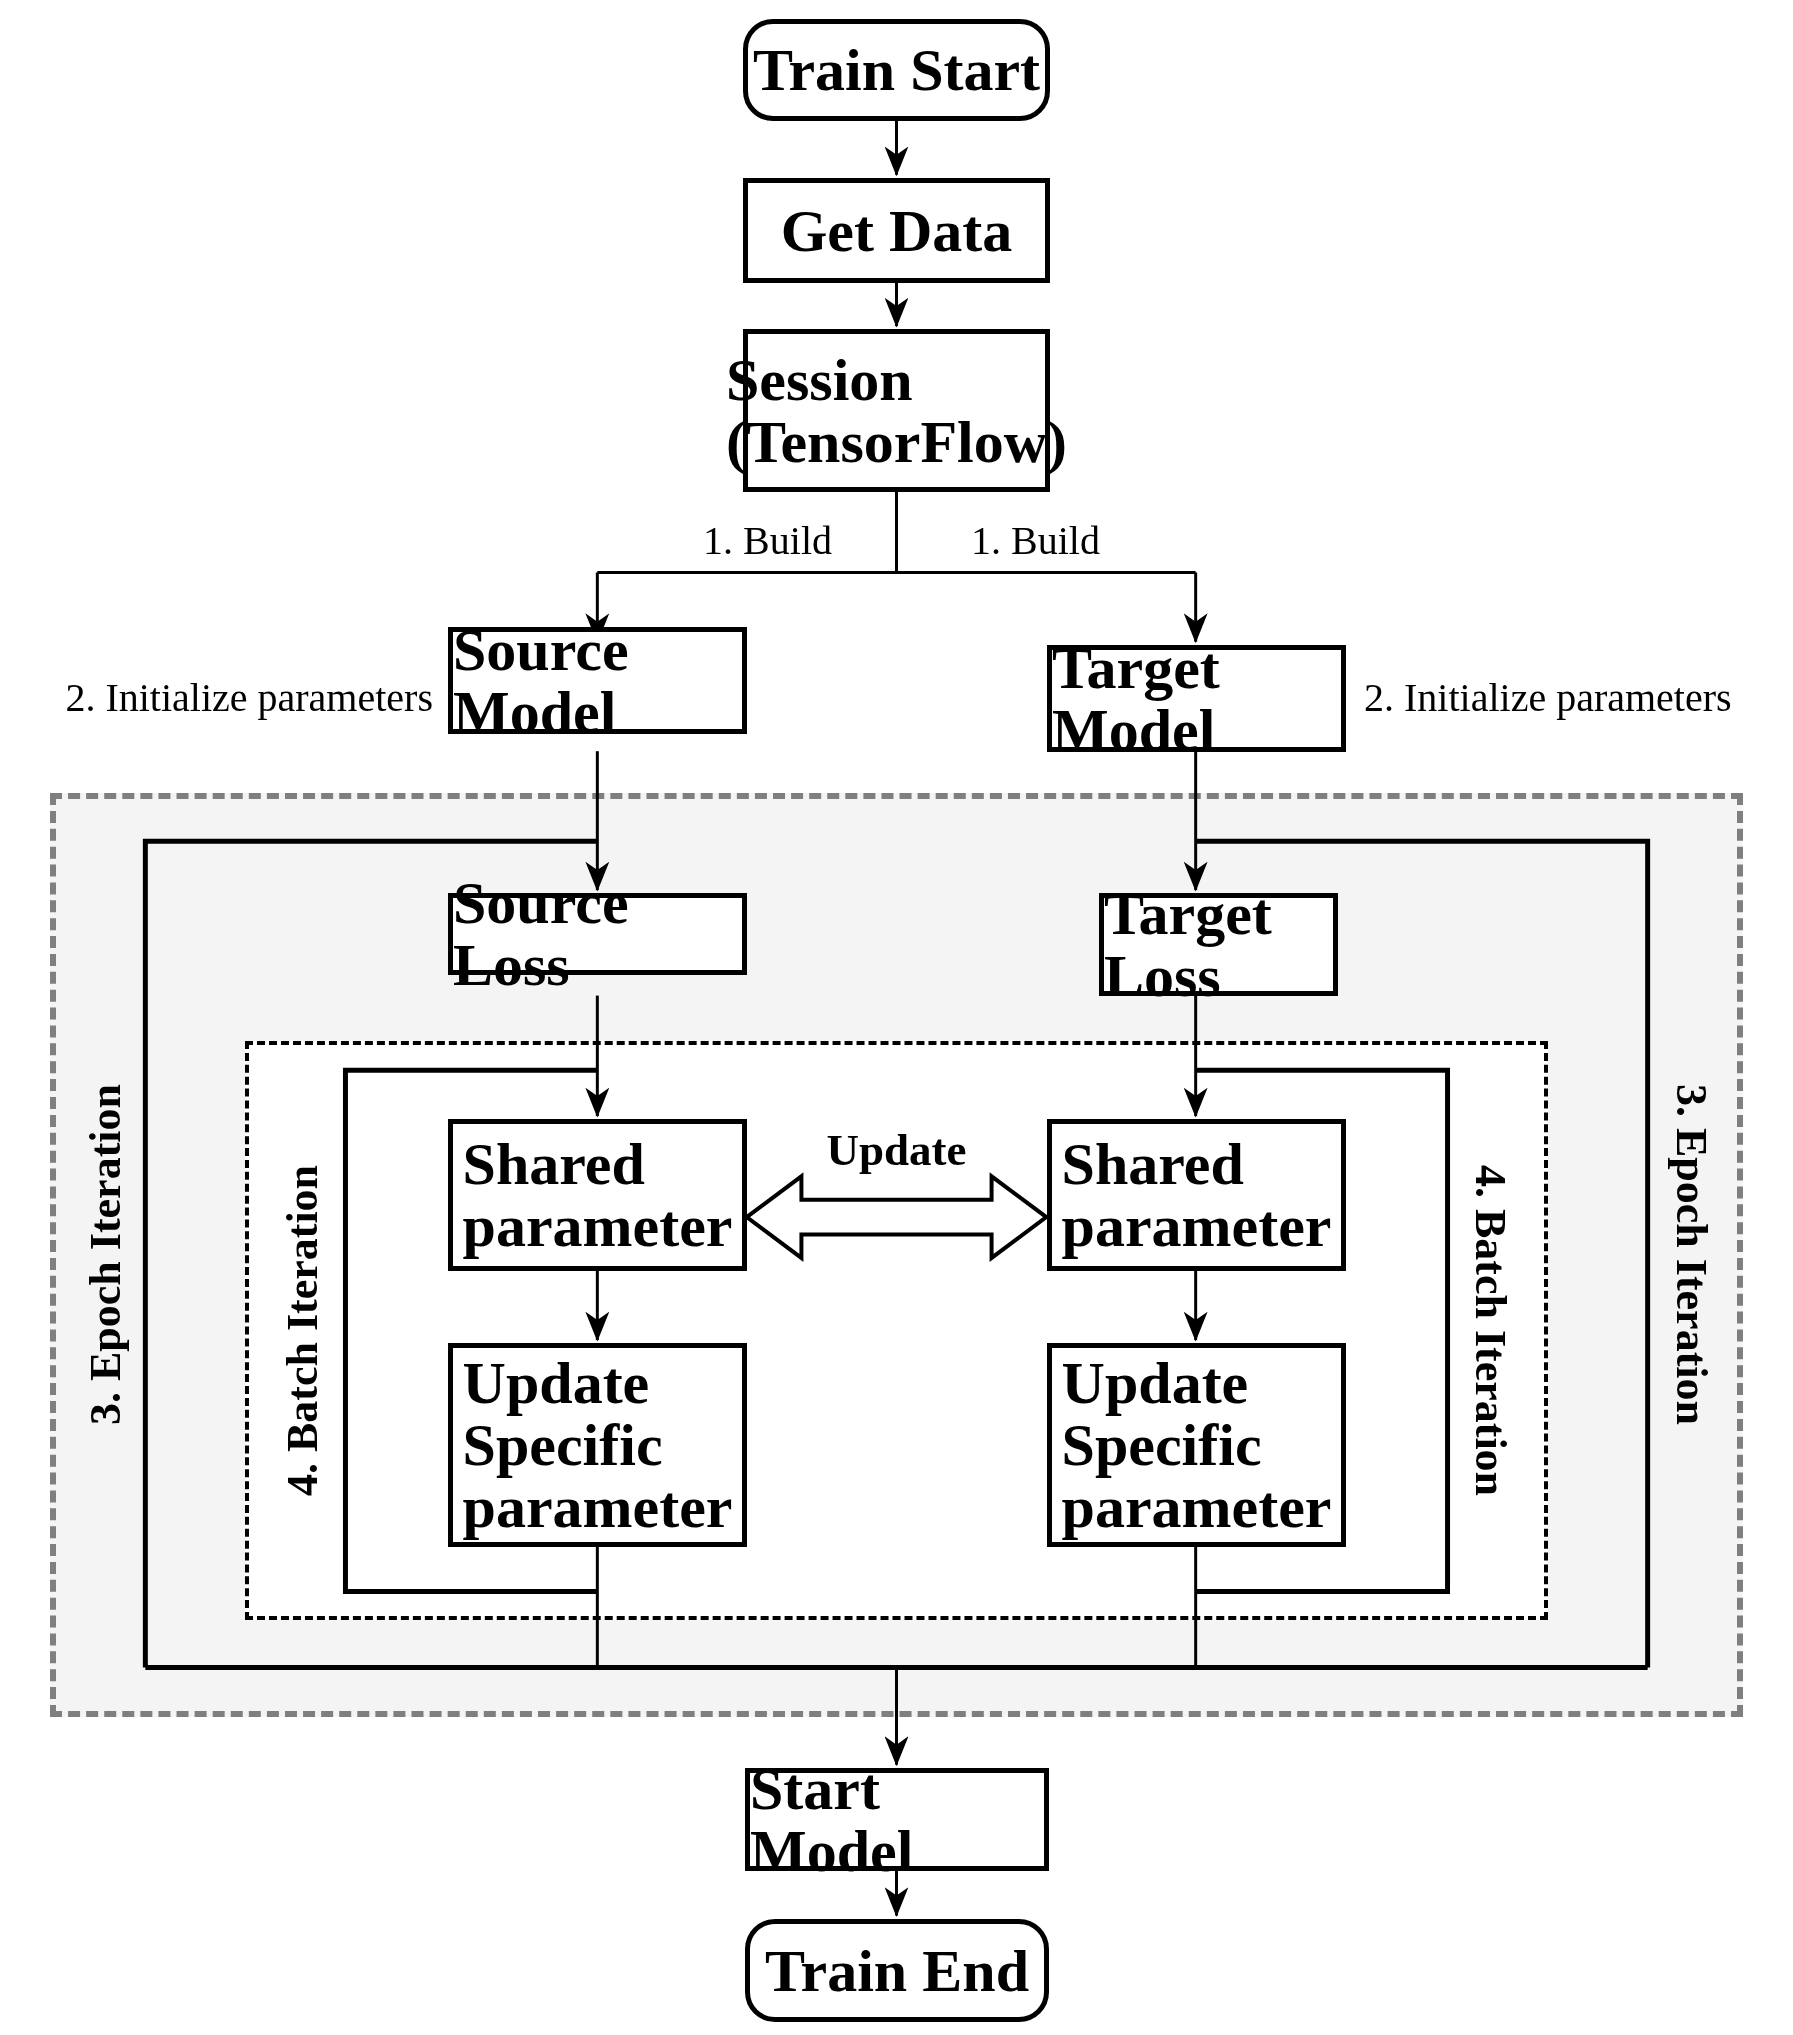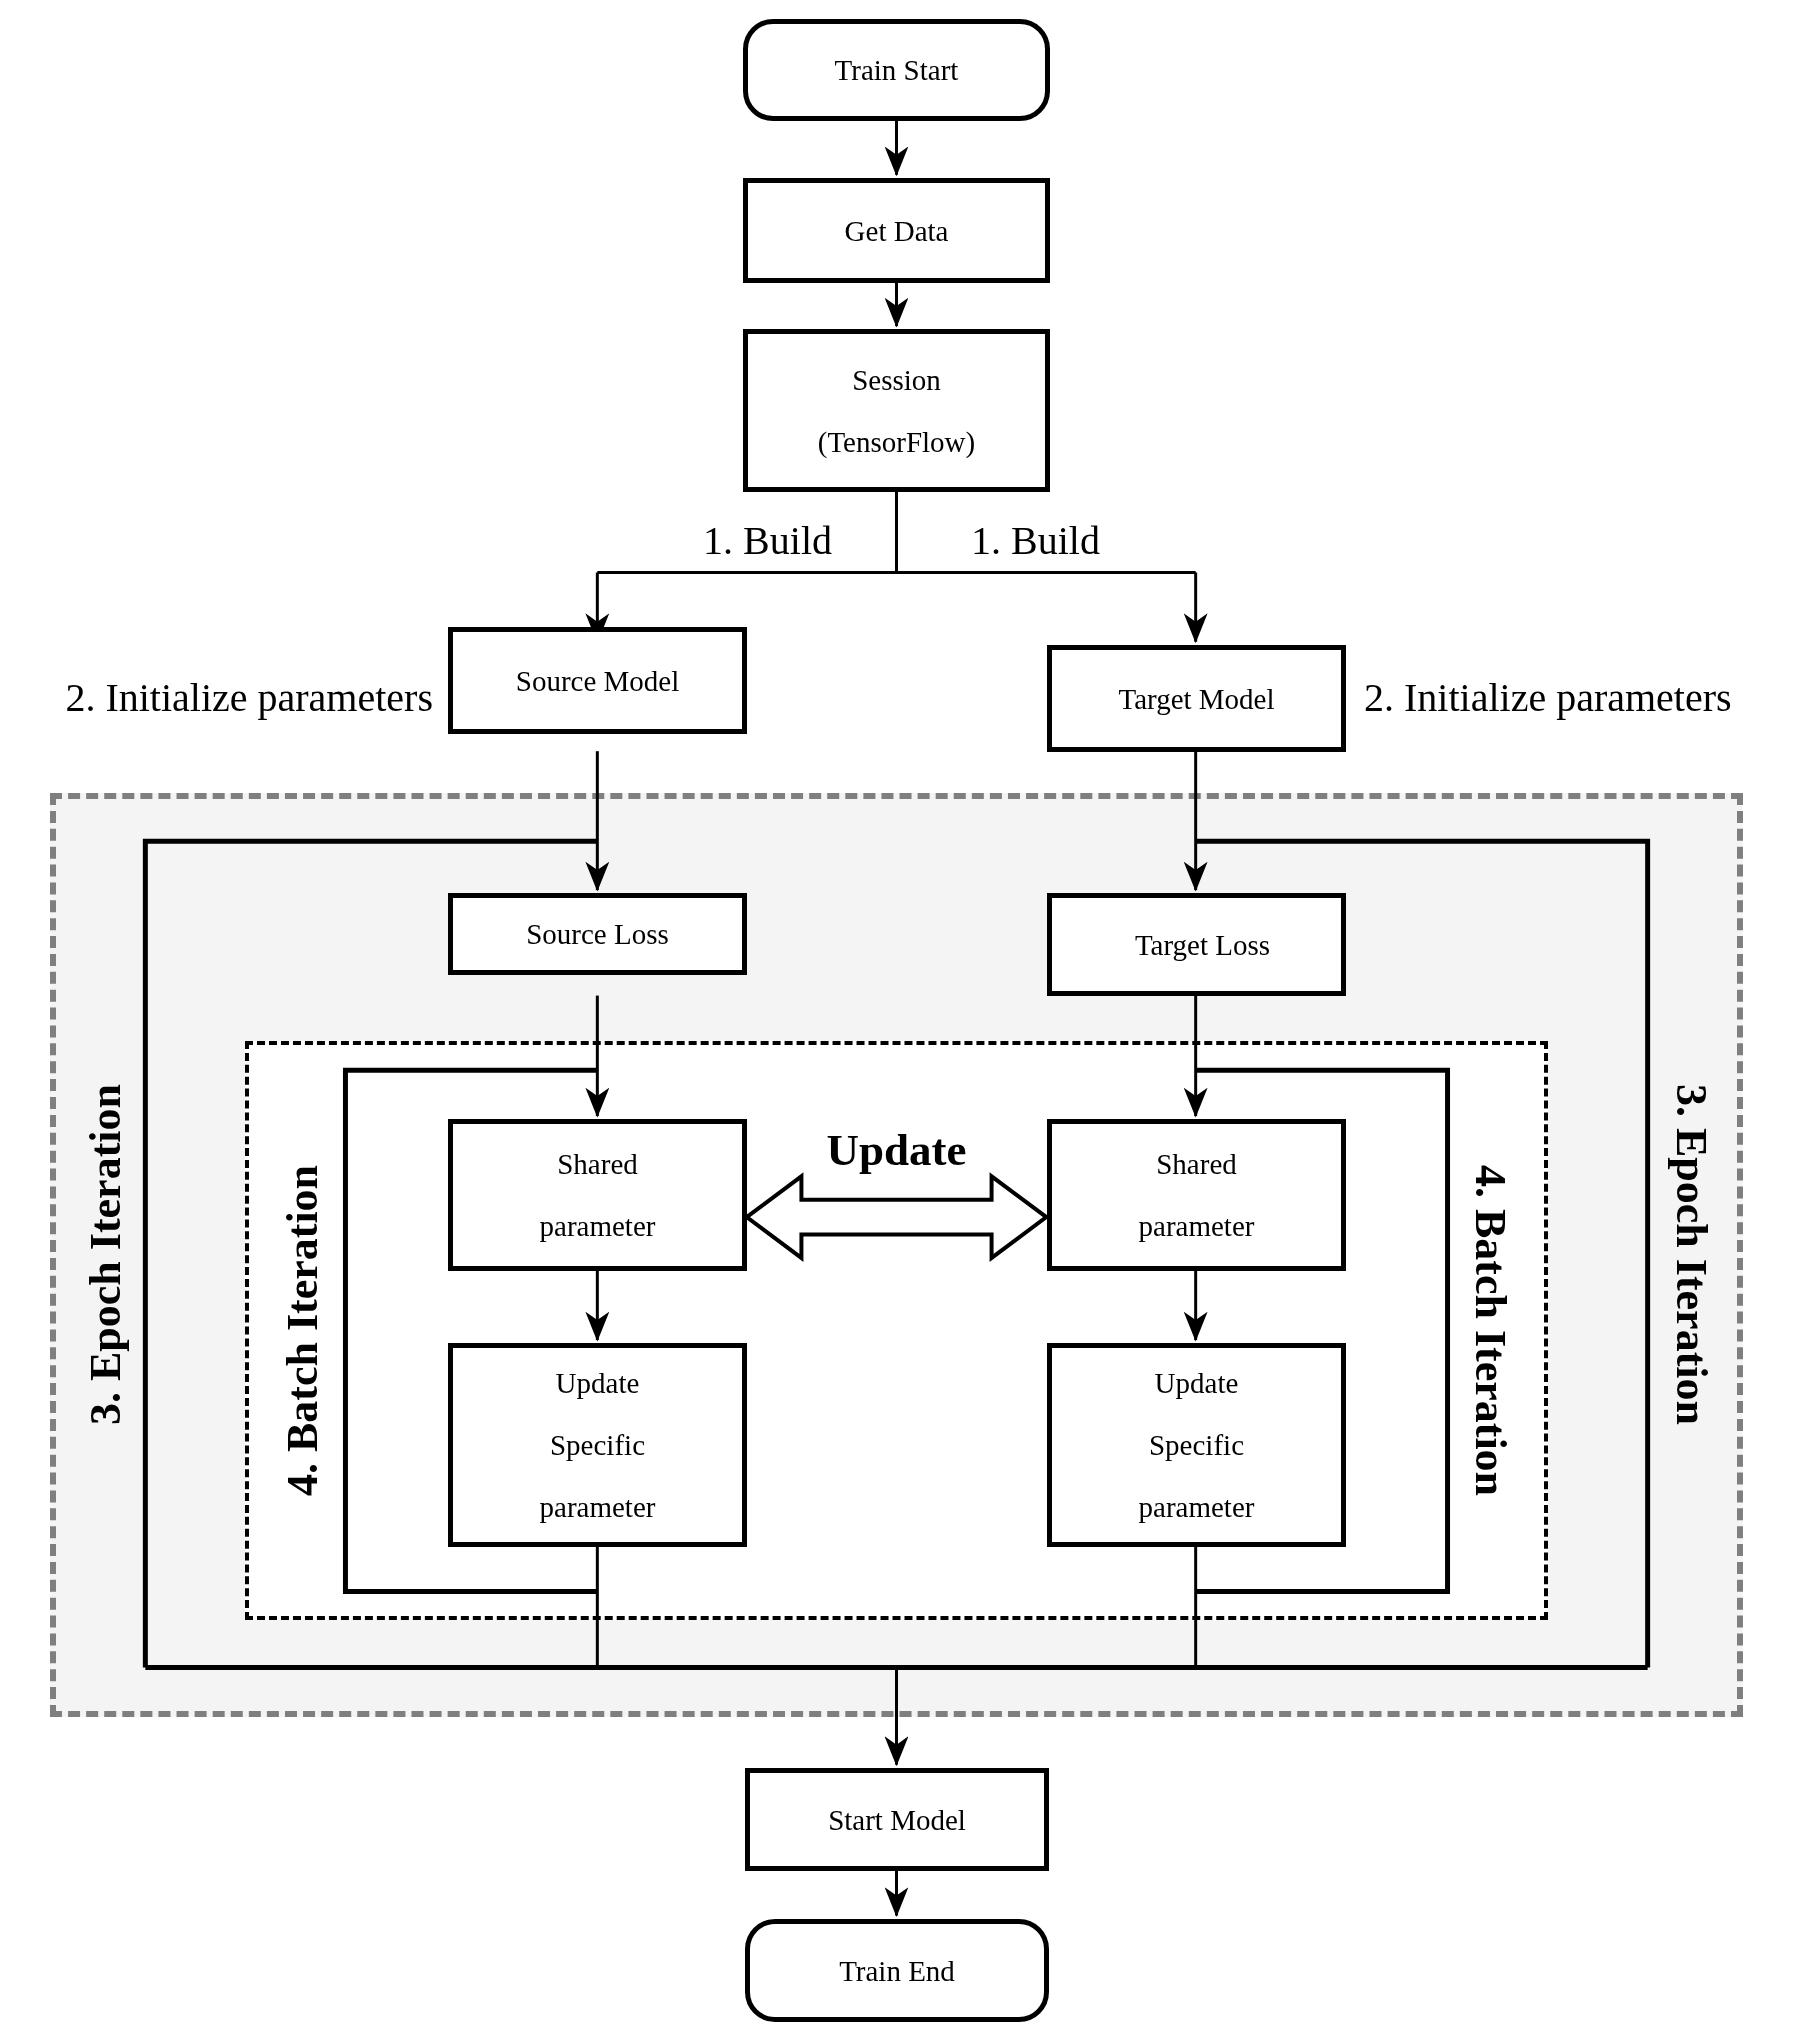--- a/index.html
+++ b/index.html
@@ -17,22 +17,22 @@
 
   .region{position:absolute;}
   .epoch-region{left:50px;top:793px;width:1693px;height:924px;
                 background:var(--epoch-fill);border:6.5px dashed var(--epoch-border);z-index:1;}
   .batch-region{left:245px;top:1041px;width:1303px;height:579px;
                 background:var(--batch-fill);border:4.5px dashed var(--line-color);z-index:2;}
 
   svg.connector-layer{position:absolute;left:0;top:0;z-index:3;}
 
   .node{position:absolute;background:var(--node-fill);border:5px solid var(--line-color);
-        display:flex;align-items:center;justify-content:center;text-align:center;
-        font-weight:normal;font-size:29px;line-height:62px;white-space:pre-line;z-index:4;}
+        display:flex;align-items:center;justify-content:center;
+        font-weight:bold;font-size:60px;line-height:62px;white-space:pre-line;z-index:4;}
   .rounded{border-radius:30px;}
 
   .note{position:absolute;font-size:40px;line-height:55px;z-index:5;white-space:nowrap;}
   .rot{position:absolute;width:597px;height:55px;text-align:center;
        font-weight:bold;font-size:44px;line-height:55px;z-index:5;white-space:nowrap;}
   .rot.ccw{transform:rotate(-90deg);}
   .rot.cw{transform:rotate(90deg);}
   .update-label{position:absolute;left:722px;top:1123px;width:349px;text-align:center;
        font-weight:bold;font-size:45px;line-height:55px;z-index:5;}
 </style>
@@ -78,21 +78,21 @@
     <polygon fill="#ffffff" stroke="#000000" stroke-width="8" points="1500,2445 1610,2363 1610,2410 1992,2410 1992,2363 2102,2445 1992,2527 1992,2480 1610,2480 1610,2527"></polygon>
   </svg>
 
   <div class="node rounded" style="left:743px;top:19px;width:307px;height:102px;">Train Start</div>
   <div class="node" style="left:743px;top:329px;width:307px;height:163px;">Session
 (TensorFlow)</div>
   <div class="node" style="left:743px;top:178px;width:307px;height:105px;">Get Data</div>
   <div class="node" style="left:448px;top:627px;width:299px;height:107px;">Source Model</div>
   <div class="node" style="left:1047px;top:645px;width:299px;height:107px;">Target Model</div>
   <div class="node" style="left:448px;top:893px;width:299px;height:82px;">Source Loss</div>
-  <div class="node" style="left:1047px;top:893px;width:299px;height:103px;padding-left:12px;">Target Loss</div>
+  <div class="node" style="left:1099px;top:893px;width:239px;height:103px;">Target Loss</div>
   <div class="node" style="left:448px;top:1119px;width:299px;height:152px;">Shared
 parameter</div>
   <div class="node" style="left:1047px;top:1119px;width:299px;height:152px;">Shared
 parameter</div>
   <div class="node" style="left:448px;top:1343px;width:299px;height:204px;">Update
 Specific
 parameter</div>
   <div class="node" style="left:1047px;top:1343px;width:299px;height:204px;">Update
 Specific
 parameter</div>

